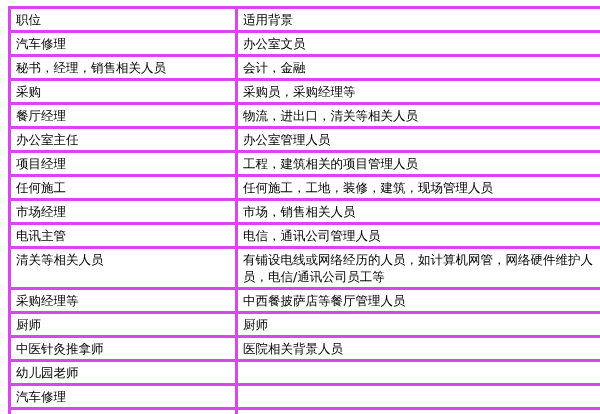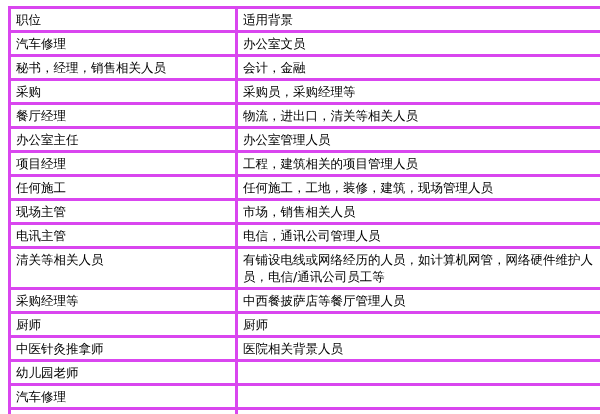--- a/index.html
+++ b/index.html
@@ -69,21 +69,21 @@
       </tr>
       <tr>
         <td class="col-a">项目经理</td>
         <td class="col-b">工程，建筑相关的项目管理人员</td>
       </tr>
       <tr>
         <td class="col-a">任何施工</td>
         <td class="col-b">任何施工，工地，装修，建筑，现场管理人员</td>
       </tr>
       <tr>
-        <td class="col-a">现场主管</td>
+        <td class="col-a">市场经理</td>
         <td class="col-b">市场，销售相关人员</td>
       </tr>
       <tr>
         <td class="col-a">电讯主管</td>
         <td class="col-b">电信，通讯公司管理人员</td>
       </tr>
       <tr>
         <td class="col-a">清关等相关人员</td>
         <td class="col-b">有铺设电线或网络经历的人员，如计算机网管，网络硬件维护人员，电信/通讯公司员工等</td>
       </tr>

